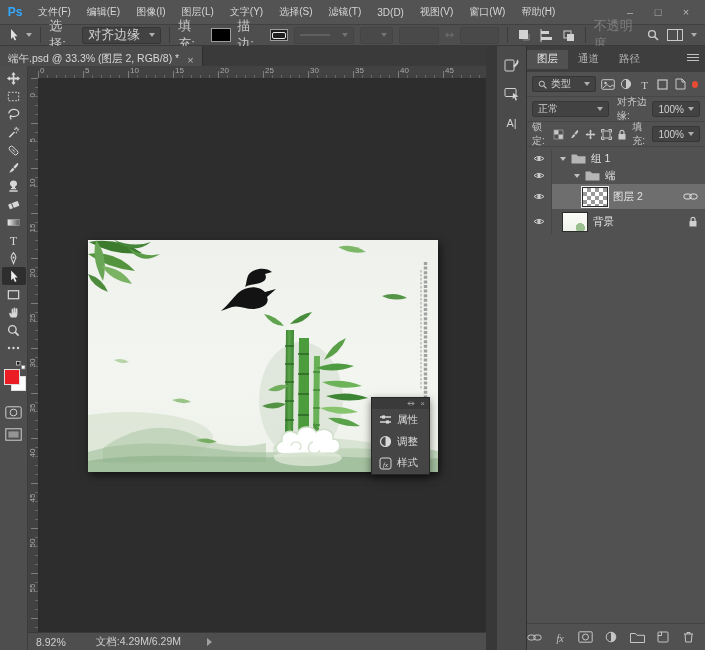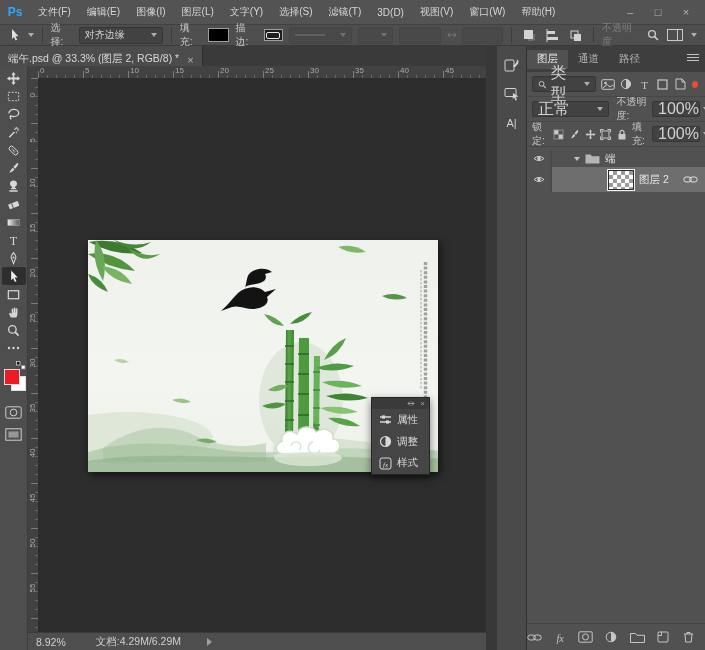--- a/index.html
+++ b/index.html
@@ -13,21 +13,21 @@
   #menubar{left:0;top:0;width:705px;height:24px;background:#535353;border-bottom:1px solid #414141;
            display:flex;align-items:center}
   #pslogo{width:30px;text-align:center;color:#31a8ff;font-weight:bold;font-size:12px}
   #menus{display:flex;align-items:center}
   .menu-item{padding:0 8px;color:#d6d6d6;font-size:10px;white-space:nowrap}
   #winctrls{margin-left:auto;display:flex;gap:14px;padding-right:12px;color:#b5b5b5;font-size:11px}
   #winctrls span{width:14px;text-align:center}
 
   
   #optionsbar{left:0;top:25px;width:705px;height:21px;background:#4e4e4e;border-bottom:1px solid #3a3a3a;
-              display:flex;align-items:center;gap:6px;padding-left:6px;box-sizing:border-box;font-size:10px}
+              display:flex;align-items:center;gap:6px;padding-left:6px;box-sizing:border-box;font-size:13px}
   .vdiv{width:1px;height:16px;background:#3c3c3c;margin:0 2px}
   .well{background:#424242;border:1px solid #363636;border-radius:2px;height:15px;display:flex;
         align-items:center;gap:4px;padding:0 5px;color:#d2d2d2}
   .caret{width:0;height:0;border-left:3px solid transparent;border-right:3px solid transparent;
          border-top:4px solid #aeaeae;margin-left:auto}
   .dim{opacity:.38}
   .swatch-fill{width:20px;height:12px;background:#000;border:1px solid #9d9d9d}
   .swatch-stroke{width:20px;height:12px;background:#1e1e1e;border:1px solid #9d9d9d;box-sizing:border-box;
                  display:flex;align-items:center;justify-content:center}
   .swatch-stroke i{display:block;width:12px;height:5px;border:1.5px solid #e8e8e8;border-radius:2px}
@@ -86,21 +86,21 @@
   #dockstrip{width:30px;background:#4a4a4a;border-right:1px solid #313131;display:flex;flex-direction:column;
              align-items:center;padding-top:9px;gap:9px;box-sizing:border-box}
   .dockbtn{width:24px;height:20px;display:flex;align-items:center;justify-content:center;color:#d2d2d2;font-size:11px}
   #panel{flex:1;background:#515151;display:flex;flex-direction:column;min-width:0}
   #ptabs{height:26px;background:#3e3e3e;display:flex;align-items:center}
   .ptab{height:19px;display:flex;align-items:center;padding:0 10px;color:#b2b2b2;font-size:10.5px}
   .ptab.active{background:#515151;color:#e4e4e4}
   #ptabmenu{margin-left:auto;padding:0 6px 4px 0}
   .prow{height:24px;display:flex;align-items:center;gap:4px;padding:0 5px;border-bottom:1px solid #464646;
         font-size:10px;color:#c6c6c6}
-  .prow .well{height:14px;font-size:16px}
+  .prow .well{height:14px;font-size:10px}
   .picon{width:17px;height:15px;display:flex;align-items:center;justify-content:center}
   #reddot{width:7px;height:7px;border-radius:50%;background:#e84b35;margin-left:auto;margin-right:2px}
   #layerslist{flex:1;padding-top:3px;overflow:hidden}
   .lrow{display:flex;align-items:stretch}
   .lrow.group{height:17px}
   .lrow.layer{height:25px}
   .eyecell{width:24px;flex:none;display:flex;align-items:center;justify-content:center;border-right:1px solid #464646}
   .lbody{flex:1;display:flex;align-items:center;gap:5px;min-width:0}
   .lbody.sel{background:#6e6e6e}
   .gcaret{width:0;height:0;border-left:3.5px solid transparent;border-right:3.5px solid transparent;
@@ -614,21 +614,21 @@
           </svg>
         </span>
       <span id="reddot"></span>
     </div>
 
     <div class="prow">
       <span class="well" style="width:88px">
         <span>正常</span>
         <span class="caret"></span>
       </span>
-      <span style="margin-left:4px">不透明度:</span>
+      <span style="margin-left:4px">对齐边缘:</span>
       <span class="well" style="width:36px">
         <span>100%</span>
         <span class="caret"></span>
       </span>
     </div>
 
     <div class="prow">
       <span>锁定:</span>
       <span class="picon">
           <svg width="11" height="11" viewBox="0 0 11 11">
@@ -662,20 +662,35 @@
         </span>
       <span style="margin-left:auto">填充:</span>
       <span class="well" style="width:36px">
         <span>100%</span>
         <span class="caret"></span>
       </span>
     </div>
 
     <div id="layerslist">
 
+      <div class="lrow group">
+        <span class="eyecell">
+            <svg width="12" height="9" viewBox="0 0 12 9">
+              <path d="M1 4.5 Q6 0.3 11 4.5 Q6 8.7 1 4.5 Z" fill="none" stroke="#cdcdcd"></path>
+              <circle cx="6" cy="4.5" r="1.7" fill="#cdcdcd"></circle>
+            </svg>
+          </span>
+        <div class="lbody" style="padding-left:8px">
+          <span class="gcaret"></span>
+          <svg width="15" height="11" viewBox="0 0 15 11">
+              <path d="M0.5 1.5 h5 l1.5 1.8 h7.5 V10.5 H0.5 Z" fill="#b5b5b5"></path>
+            </svg>
+          <span class="lname">组 1</span>
+        </div>
+      </div>
 
       <div class="lrow group">
         <span class="eyecell">
             <svg width="12" height="9" viewBox="0 0 12 9">
               <path d="M1 4.5 Q6 0.3 11 4.5 Q6 8.7 1 4.5 Z" fill="none" stroke="#cdcdcd"></path>
               <circle cx="6" cy="4.5" r="1.7" fill="#cdcdcd"></circle>
             </svg>
           </span>
         <div class="lbody" style="padding-left:22px">
           <span class="gcaret"></span>
@@ -686,33 +701,51 @@
         </div>
       </div>
 
       <div class="lrow layer">
         <span class="eyecell">
             <svg width="12" height="9" viewBox="0 0 12 9">
               <path d="M1 4.5 Q6 0.3 11 4.5 Q6 8.7 1 4.5 Z" fill="none" stroke="#cdcdcd"></path>
               <circle cx="6" cy="4.5" r="1.7" fill="#cdcdcd"></circle>
             </svg>
           </span>
-        <div class="lbody sel" style="padding-left:56px">
+        <div class="lbody sel" style="padding-left:30px">
           <span class="checker"></span>
           <span class="lname">图层 2</span>
           <span class="rowicon">
             <svg width="15" height="9" viewBox="0 0 15 9">
                 <rect x="0.8" y="2" width="7.5" height="5" rx="2.5" fill="none" stroke="#e2e2e2"></rect>
                 <rect x="6.7" y="2" width="7.5" height="5" rx="2.5" fill="none" stroke="#e2e2e2"></rect>
               </svg>
           </span>
         </div>
       </div>
 
 
+      <div class="lrow layer">
+        <span class="eyecell">
+            <svg width="12" height="9" viewBox="0 0 12 9">
+              <path d="M1 4.5 Q6 0.3 11 4.5 Q6 8.7 1 4.5 Z" fill="none" stroke="#cdcdcd"></path>
+              <circle cx="6" cy="4.5" r="1.7" fill="#cdcdcd"></circle>
+            </svg>
+          </span>
+        <div class="lbody" style="padding-left:10px">
+          <span class="bgthumb"></span>
+          <span class="lname">背景</span>
+          <span class="rowicon">
+            <svg width="10" height="11" viewBox="0 0 10 11">
+                <rect x="1.5" y="5" width="7" height="5.5" fill="#cfcfcf"></rect>
+                <path d="M3 5 V3.4 a2 2 0 0 1 4 0 V5" fill="none" stroke="#cfcfcf" stroke-width="1.2"></path>
+              </svg>
+          </span>
+        </div>
+      </div>
     </div>
 
     <div id="panelbottom">
       <span class="pbicon">
           <svg width="15" height="9" viewBox="0 0 15 9">
             <rect x="0.8" y="2" width="7.5" height="5" rx="2.5" fill="none" stroke="#c6c6c6"></rect>
             <rect x="6.7" y="2" width="7.5" height="5" rx="2.5" fill="none" stroke="#c6c6c6"></rect>
           </svg>
         </span>
       <span class="pbicon">

